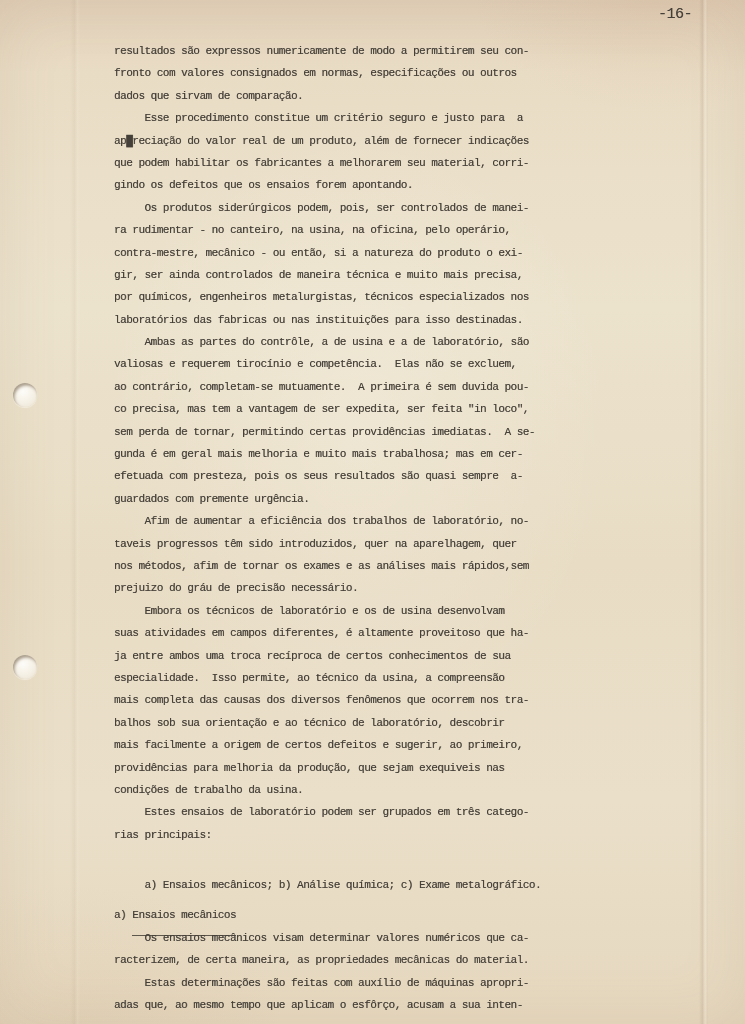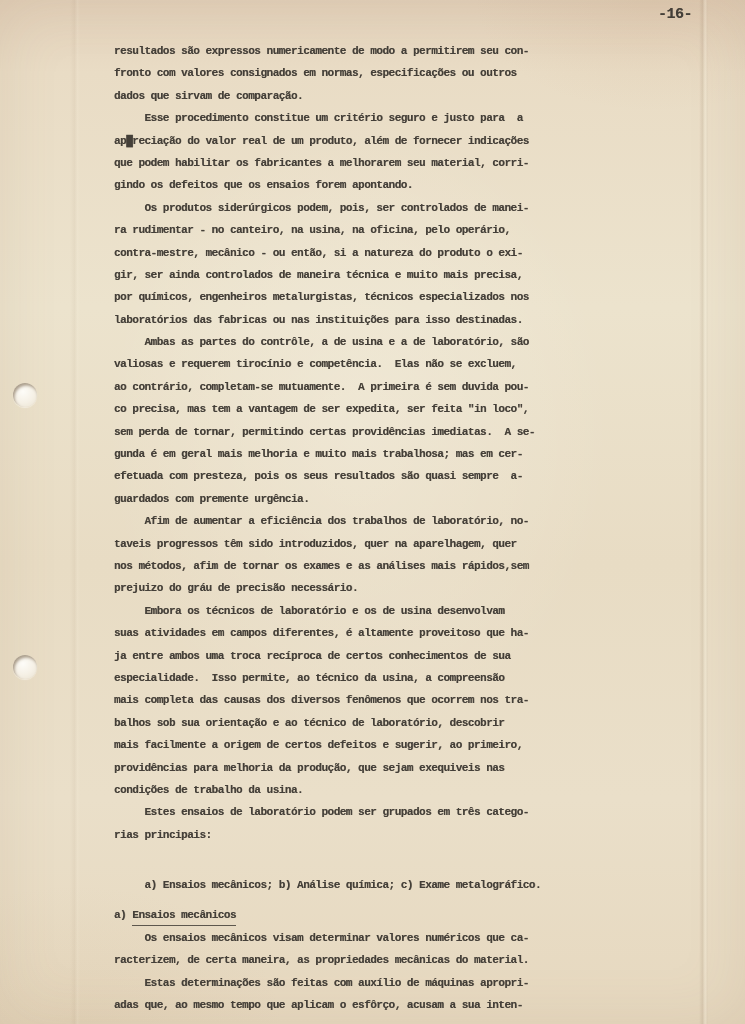--- a/index.html
+++ b/index.html
@@ -47,21 +47,21 @@
     width: 24px; height: 24px;
     border-radius: 50%;
     background: radial-gradient(circle at 42% 36%, #fdfcf8 0%, #f5f0e5 55%, #e9e1d0 100%);
     box-shadow: inset 1.5px 2.5px 3px rgba(108,88,62,0.55),
                 0 1px 1px rgba(255,255,252,0.45);
   }
   .hole-top { top: 383px; }
   .hole-bottom { top: 655px; }
   .ink {
     color: #443f38;
-    font-weight: bold;
+    font-weight: normal;
     text-shadow: 0.3px 0.3px 0.6px rgba(66,60,52,0.55);
   }
   .page-number {
     position: absolute;
     top: 6px;
     left: 658px;
     font-size: 15px;
     letter-spacing: -0.5px;
     white-space: pre;
   }
@@ -75,21 +75,21 @@
     line-height: 22.4px;
   }
   .line {
     white-space: pre;
     height: 22.4px;
   }
   .gap-categories { margin-top: 28px; }
   .gap-heading { margin-top: 8px; }
   .underline {
     border-bottom: 1.5px solid rgba(68,63,56,0.85);
-    padding-bottom: 4px;
+    padding-bottom: 14px;
   }
 </style>
 </head>
 <body>
 
 <div class="page">
   <div class="crease-left"></div>
   <div class="crease-right"></div>
   <div class="hole hole-top"></div>
   <div class="hole hole-bottom"></div>

